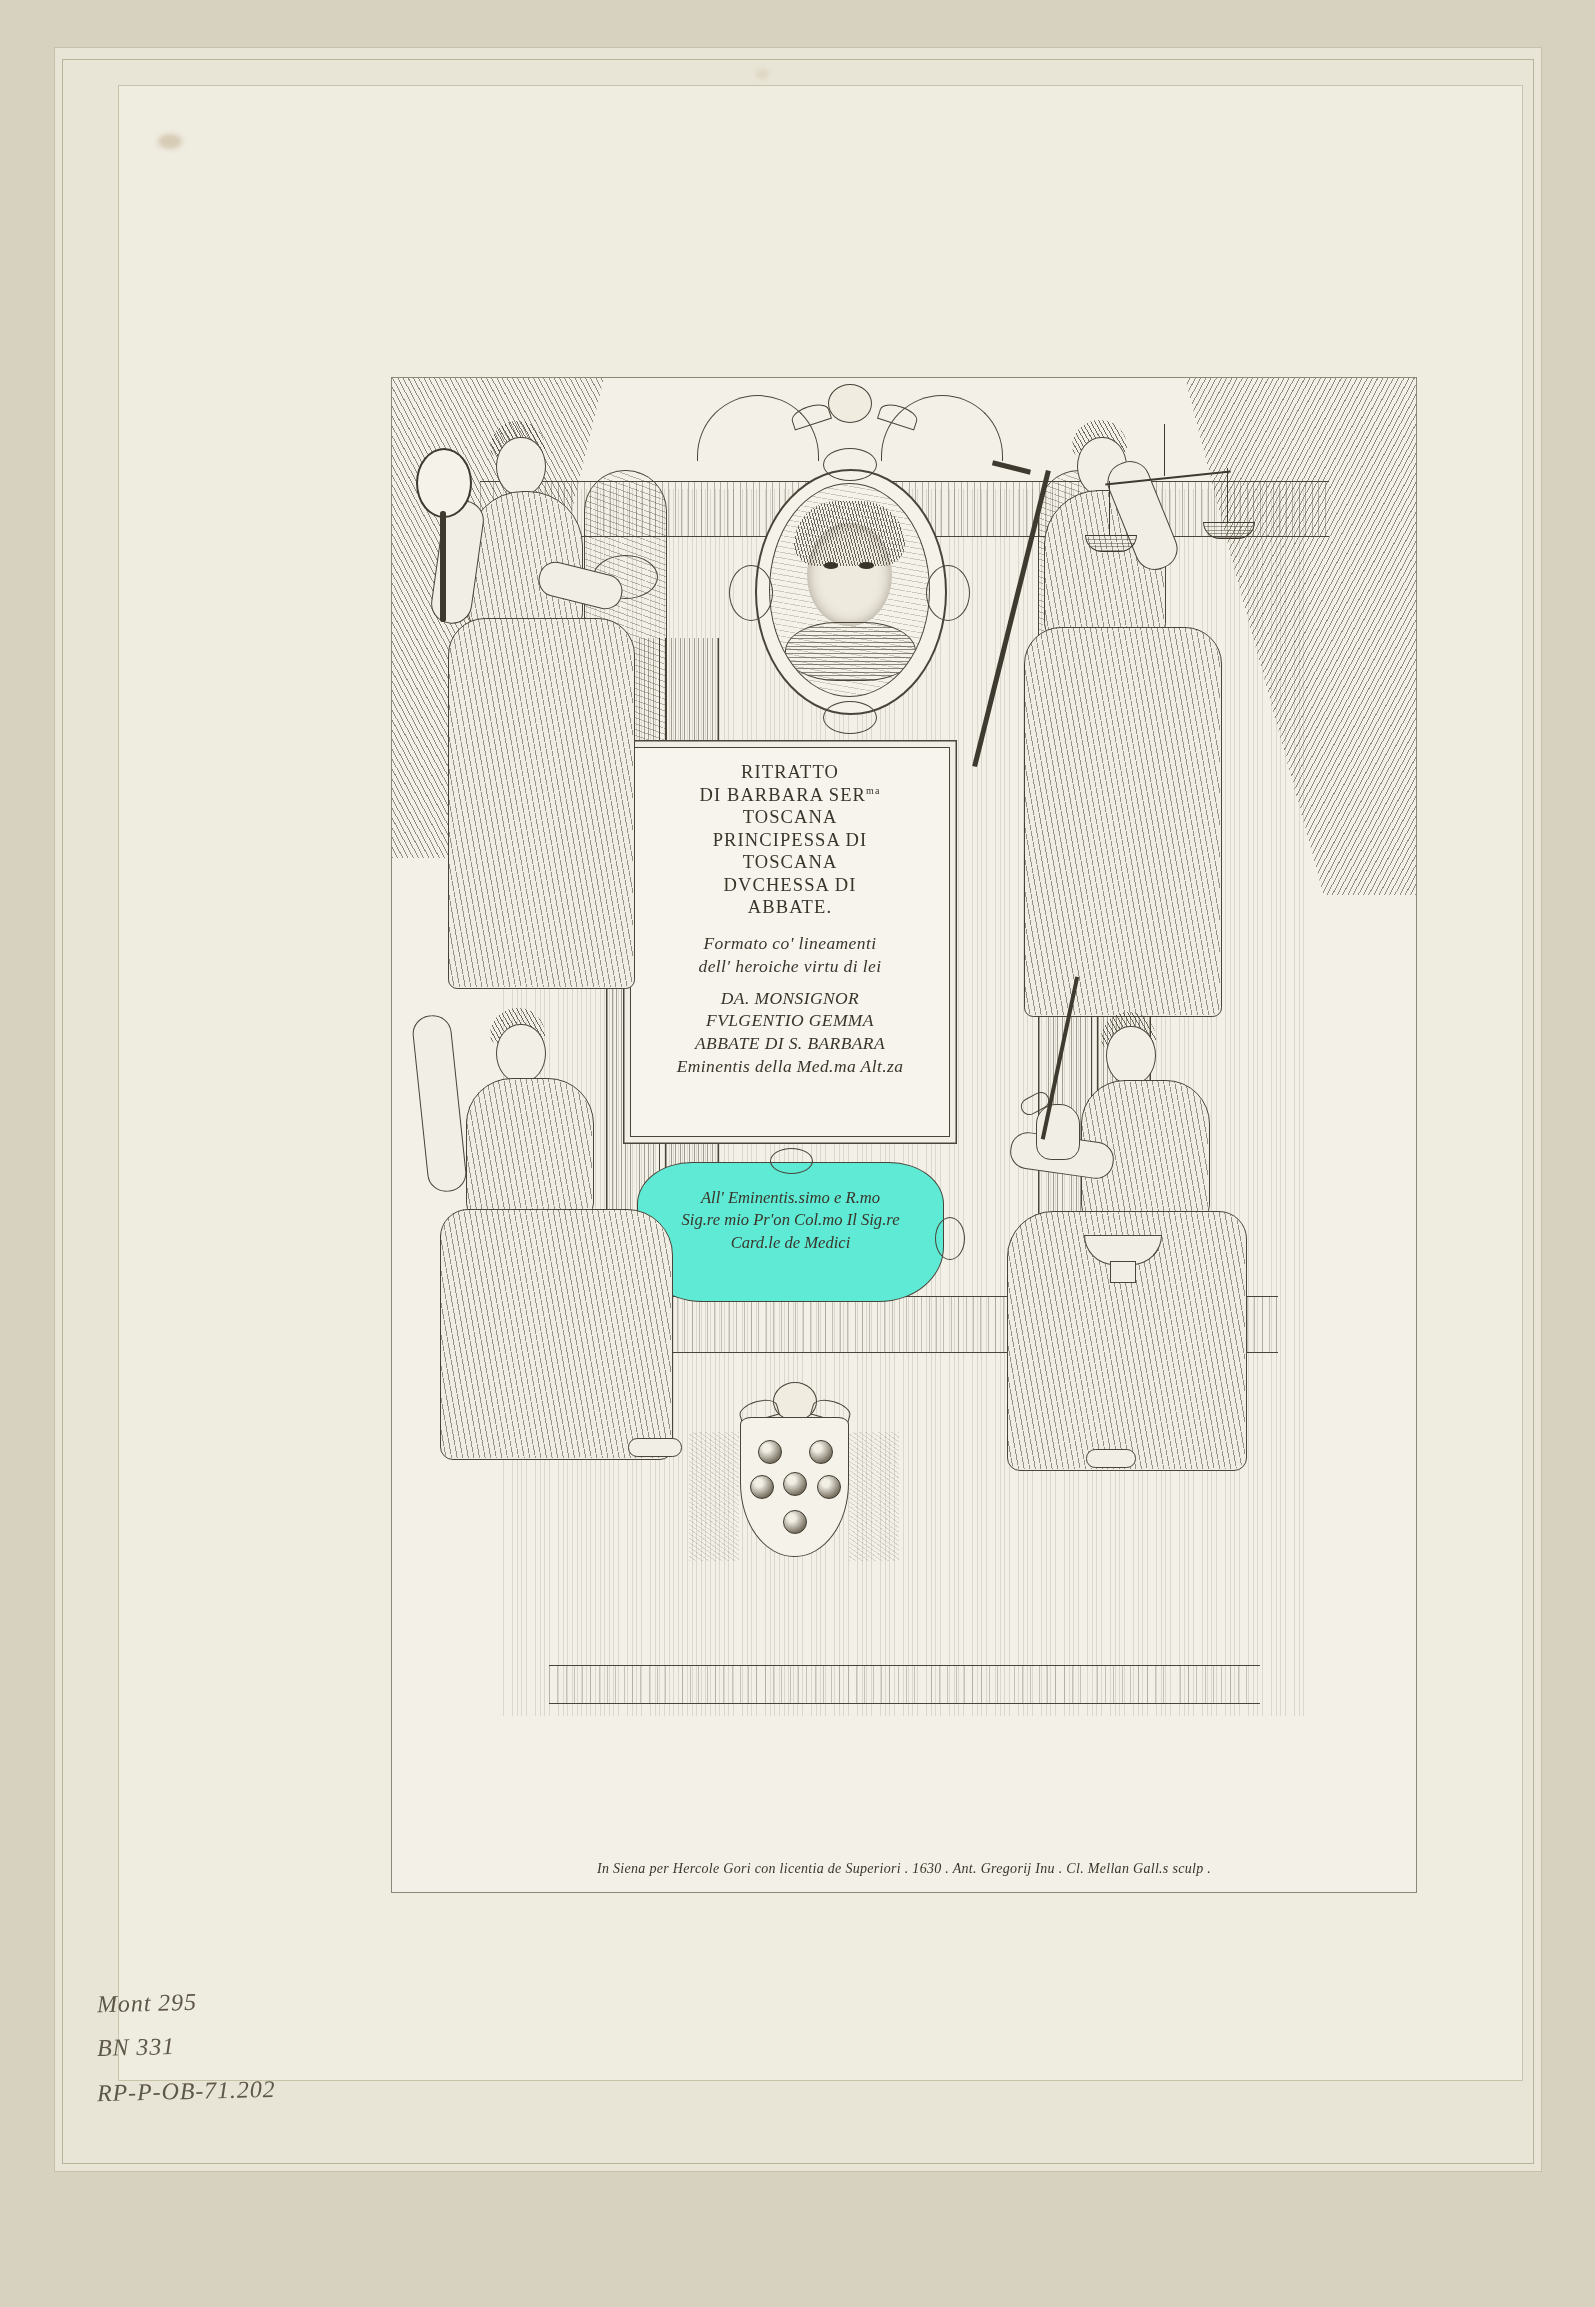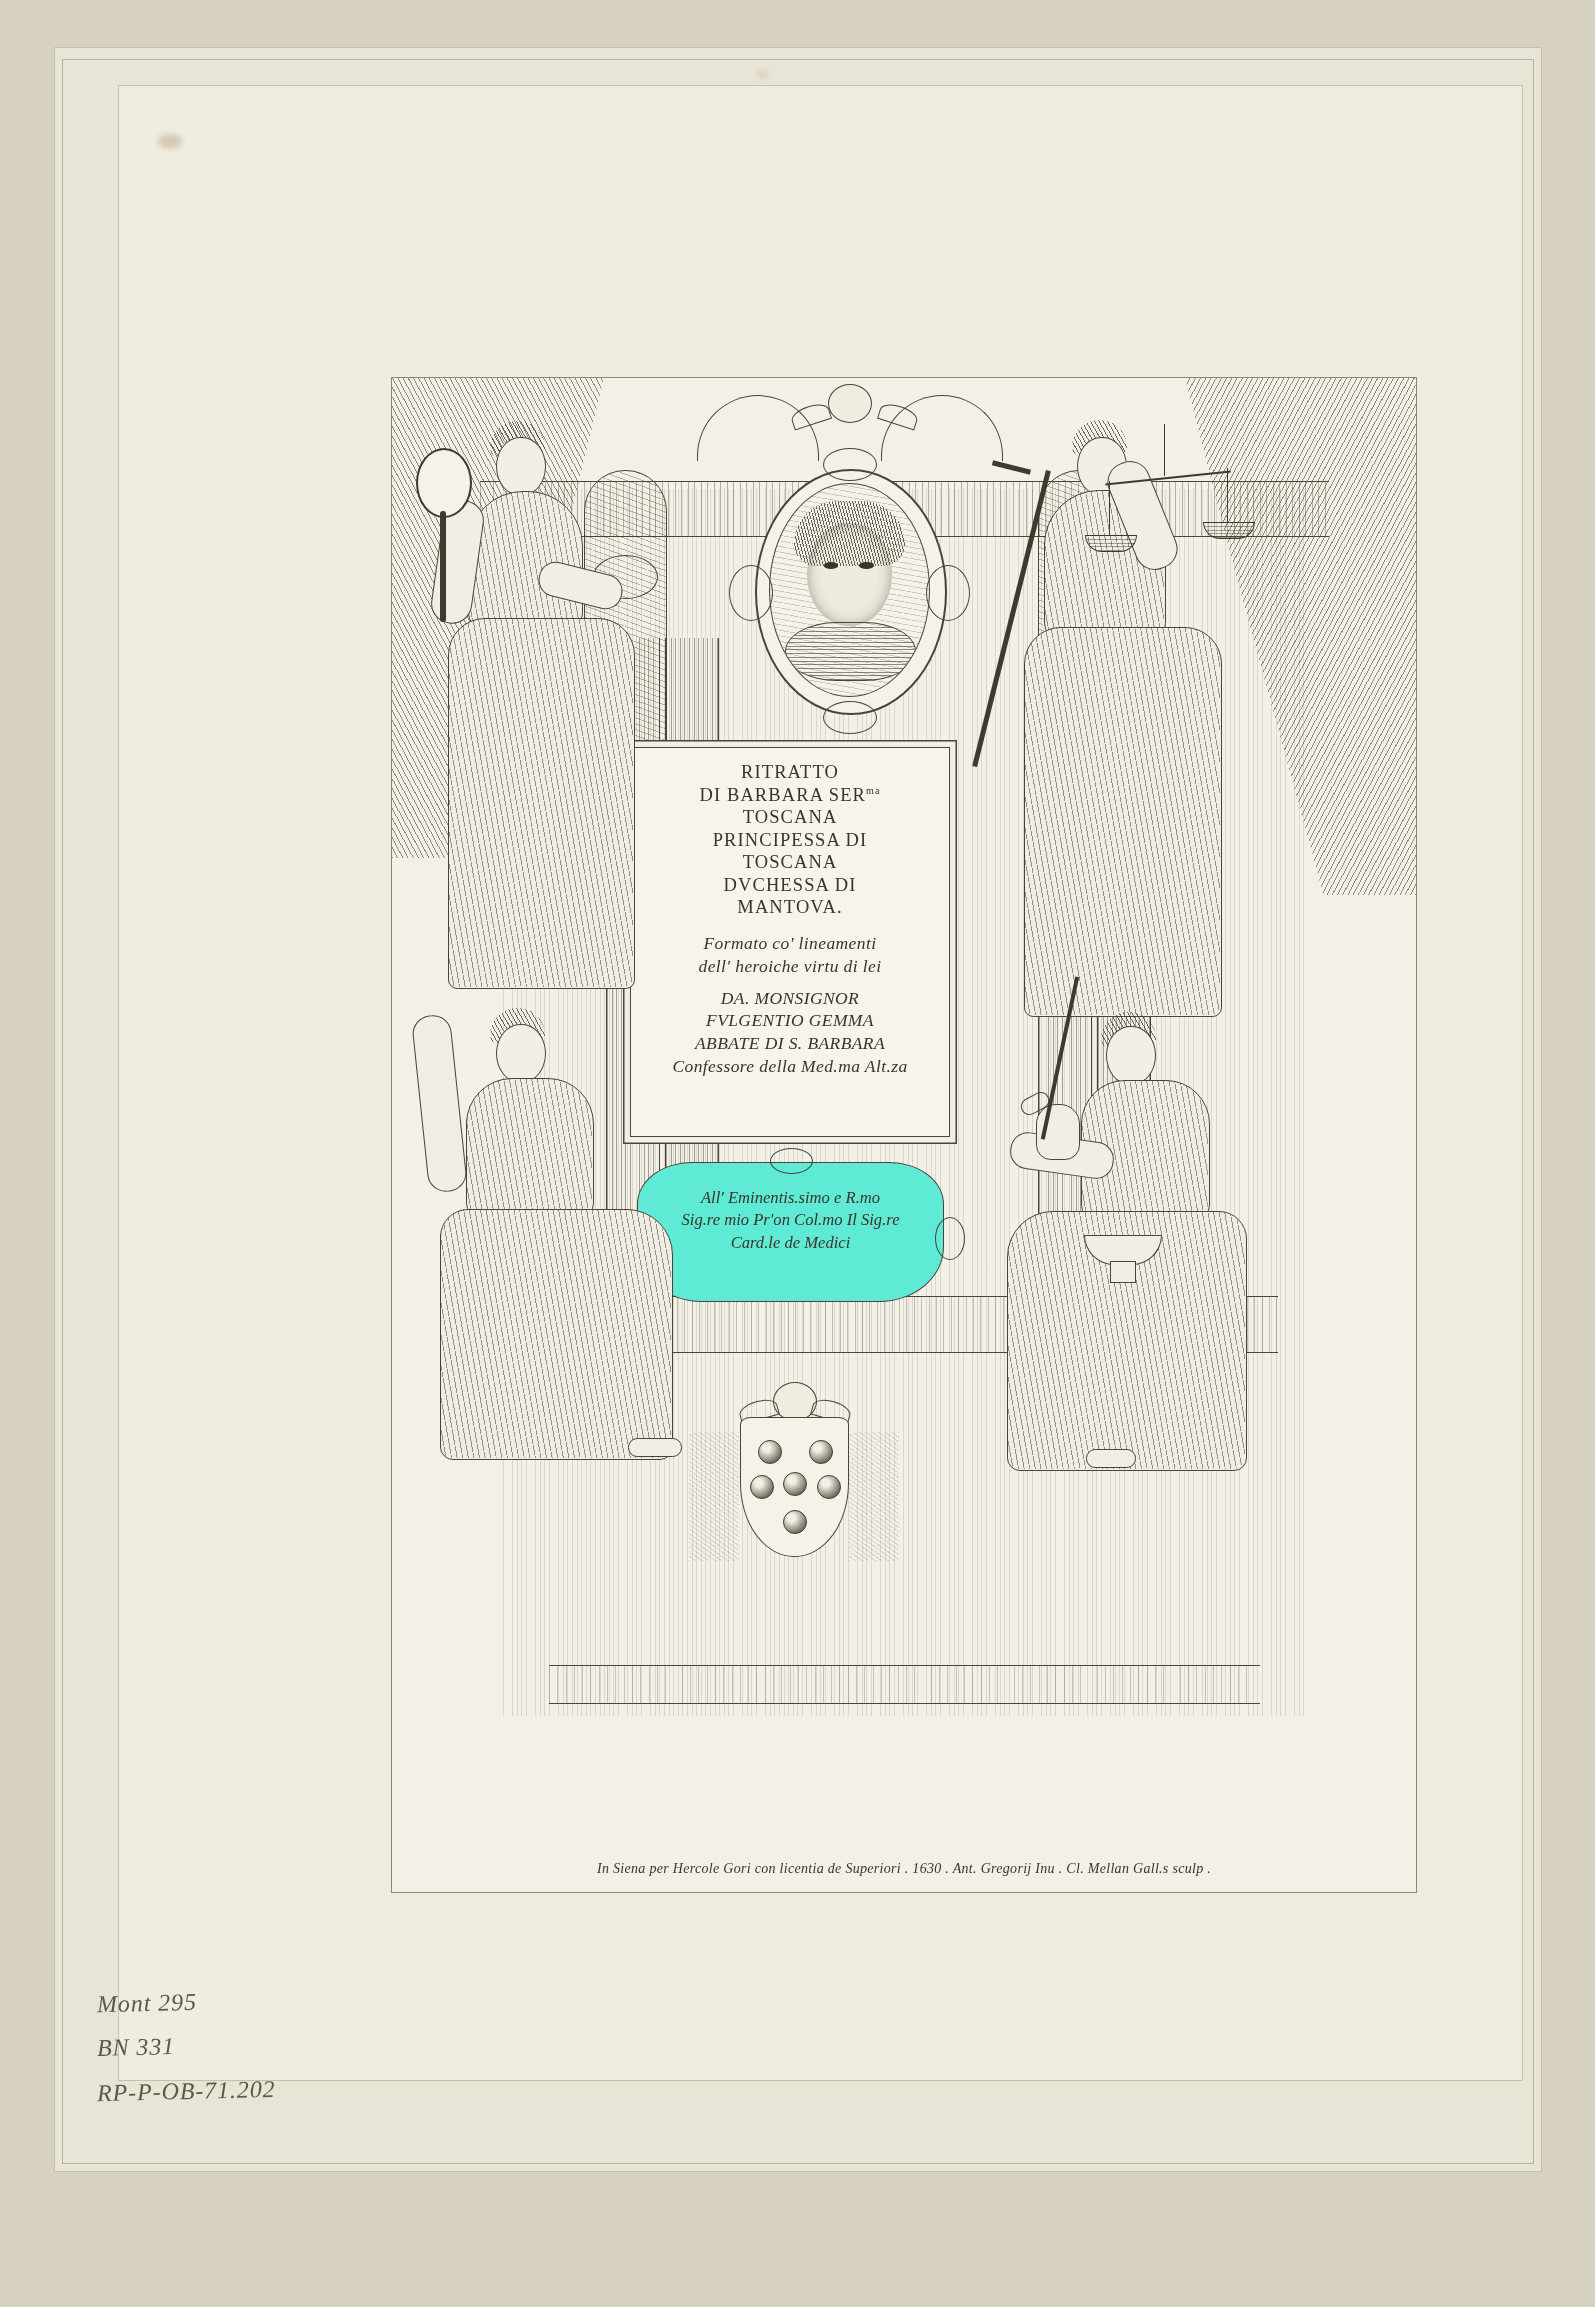--- a/index.html
+++ b/index.html
@@ -282,27 +282,27 @@
         </div>
 
         <div class="tablet">
           <div class="lines">
             <span class="tl cap">RITRATTO</span>
             <span class="tl cap"><span>DI BARBARA SER</span><span class="sup">ma</span></span>
             <span class="tl cap">TOSCANA</span>
             <span class="tl cap">PRINCIPESSA DI</span>
             <span class="tl cap">TOSCANA</span>
             <span class="tl cap">DVCHESSA DI</span>
-            <span class="tl cap" style="margin-bottom:13px;">MANTOVA.</span>
+            <span class="tl cap" style="margin-bottom:13px;">ABBATE.</span>
             <span class="tl ital">Formato co' lineamenti</span>
             <span class="tl ital" style="margin-bottom:9.2px;">dell' heroiche virtu di lei</span>
             <span class="tl ital">DA. MONSIGNOR</span>
             <span class="tl ital">FVLGENTIO GEMMA</span>
             <span class="tl ital">ABBATE DI S. BARBARA</span>
-            <span class="tl ital">Confessore della Med.ma Alt.za</span>
+            <span class="tl ital">Eminentis della Med.ma Alt.za</span>
           </div>
         </div>
 
         <div class="pedestal"></div>
 
         <div class="cartouche">
           <div style="padding-top:24px;">
             <span class="c-line">All' Eminentis.simo e R.mo</span>
             <span class="c-line">Sig.re mio Pr'on Col.mo Il Sig.re</span>
             <span class="c-line">Card.le de Medici</span>

